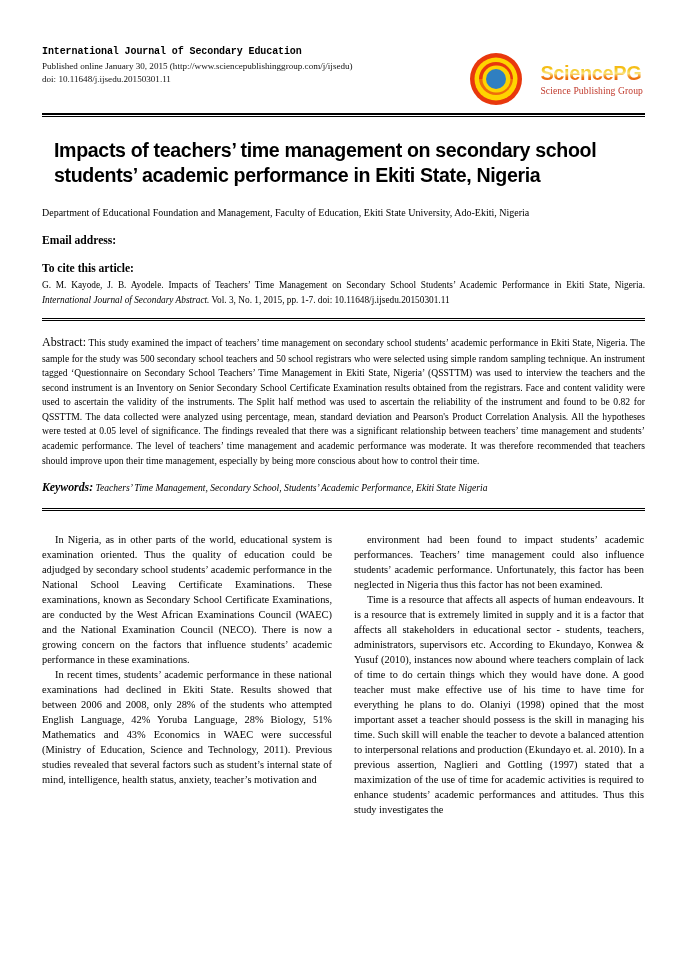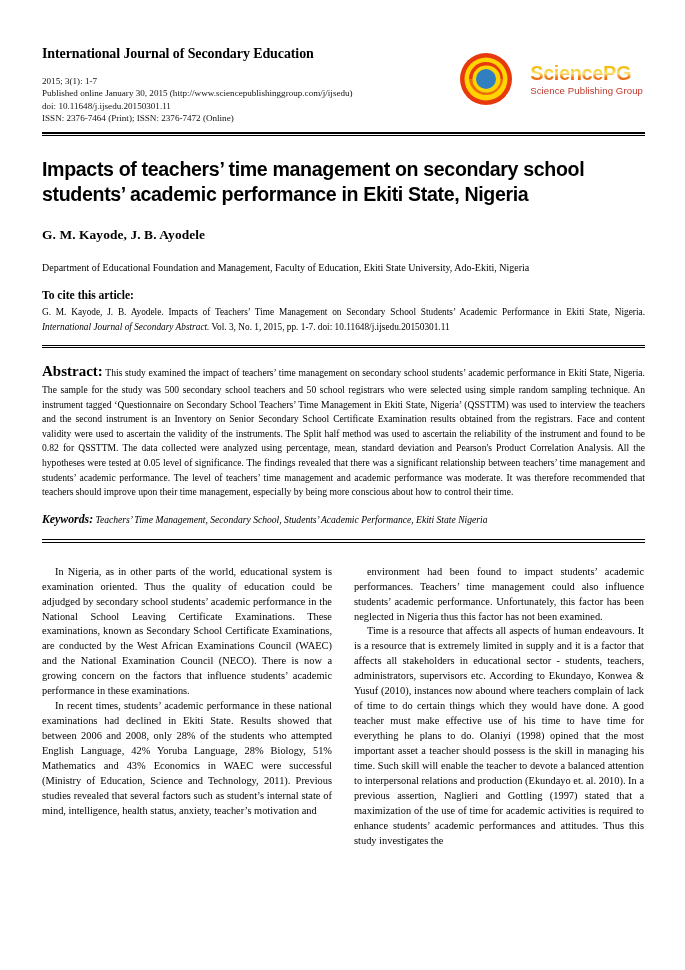--- a/index.html
+++ b/index.html
@@ -24,26 +24,26 @@
   }
 
   
   .masthead {
     display: flex;
     justify-content: space-between;
     align-items: flex-start;
   }
   .masthead-left { flex: 1 1 auto; }
   .journal-title {
-    font-family: Liberation Serif, serif;
-    font-weight: bold;
-    font-size: 14px;
+    font-family: Liberation Mono, monospace;
+    font-weight: bold;
+    font-size: 10px;
     letter-spacing: -0.1px;
     line-height: 1.2;
-    margin-bottom: 12px;
+    margin-bottom: 2px;
   }
   .masthead-line {
     font-family: "Liberation Serif", serif;
     font-size: 9.1px;
     line-height: 1.38;
     color: #111;
   }
 
   
   .logo-block {
@@ -66,21 +66,21 @@
     font-size: 20px;
     letter-spacing: -0.4px;
     background: linear-gradient(180deg,#f7a80d 0%,#f4c51a 30%,#fbe37a 52%,#ef7a10 72%,#e8480c 100%);
     -webkit-background-clip: text;
     background-clip: text;
     color: transparent;
     -webkit-text-fill-color: transparent;
     display: block;
   }
   .logo-sub {
-    font-family: Liberation Sans, sans-serif;
+    font-family: Liberation Serif, serif;
     font-size: 9.6px;
     color: #c0392b;
     margin-top: 3px;
     letter-spacing: 0.1px;
     display: block;
     text-align: center;
   }
 
   .rule-double {
     border: 0;
@@ -99,21 +99,21 @@
     margin: 11px 0 0 0;
   }
 
   
   .paper-title {
     font-family: "Liberation Sans", sans-serif;
     font-weight: bold;
     font-size: 19.6px;
     line-height: 1.26;
     letter-spacing: -0.35px;
-    margin: 21px 0 0 0;
+    margin: 21px 0 0 12px;
   }
   .authors {
     font-family: "Liberation Serif", serif;
     font-weight: bold;
     font-size: 13.4px;
     margin: 20px 0 0 0;
     letter-spacing: 0.1px;
   }
   .affiliation {
     font-size: 10px;
@@ -139,22 +139,22 @@
 
   
   .abstract {
     font-size: 9.6px;
     line-height: 1.52;
     text-align: justify;
     margin: 12px 0 0 0;
   }
   .abstract .lead {
     font-family: "Liberation Serif", serif;
-    font-weight: bold;
-    font-size: 15px;
+    font-weight: normal;
+    font-size: 12px;
   }
   .keywords {
     font-size: 9.6px;
     line-height: 1.5;
     margin: 11px 0 0 0;
     text-align: justify;
     font-style: italic;
   }
   .keywords .lead {
     font-weight: bold;
@@ -189,24 +189,22 @@
   .body-p + .body-p { margin-top: 0; }
 </style>
 </head>
 <body>
 
 <div class="page">
 
   <div class="masthead">
     <div class="masthead-left">
       <div class="journal-title">International Journal of Secondary Education</div>
-      <div class="masthead-line">2015; 3(1): 1-7</div>
       <div class="masthead-line">Published online January 30, 2015 (http://www.sciencepublishinggroup.com/j/ijsedu)</div>
       <div class="masthead-line">doi: 10.11648/j.ijsedu.20150301.11</div>
-      <div class="masthead-line">ISSN: 2376-7464 (Print); ISSN: 2376-7472 (Online)</div>
     </div>
 
     <div class="logo-block">
       <div class="logo-mark">
         <svg width="54" height="54" viewBox="0 0 54 54" aria-hidden="true">
           <defs>
             <clipPath id="clipTop">
                 <rect x="0" y="0" width="54" height="27"></rect>
               </clipPath>
             <clipPath id="clipBot">
@@ -254,23 +252,23 @@
       <div class="logo-text-block">
         <span class="logo-word">SciencePG</span>
         <span class="logo-sub">Science Publishing Group</span>
       </div>
     </div>
   </div>
 
   <hr class="rule-double">
 
   <h1 class="paper-title">Impacts of teachers’ time management on secondary school students’ academic performance in Ekiti State, Nigeria</h1>
-  <div class="authors">G. M. Kayode, J. B. Ayodele</div>
   <div class="affiliation">Department of Educational Foundation and Management, Faculty of Education, Ekiti State University, Ado-Ekiti, Nigeria</div>
 
+  <div class="sec-head">Email address:</div>
 
   <div class="sec-head">To cite this article:</div>
   <div class="cite-body"><span>G. M. Kayode, J. B. Ayodele. Impacts of Teachers’ Time Management on Secondary School Students’ Academic Performance in Ekiti State, Nigeria. </span><i>International Journal of Secondary Abstract.</i><span> Vol. 3, No. 1, 2015, pp. 1-7. doi: 10.11648/j.ijsedu.20150301.11</span></div>
 
   <hr class="rule-thin-double">
 
   <p class="abstract"><span class="lead">Abstract:</span><span> This study examined the impact of teachers’ time management on secondary school students’ academic performance in Ekiti State, Nigeria. The sample for the study was 500 secondary school teachers and 50 school registrars who were selected using simple random sampling technique. An instrument tagged ‘Questionnaire on Secondary School Teachers’ Time Management in Ekiti State, Nigeria’ (QSSTTM) was used to interview the teachers and the second instrument is an Inventory on Senior Secondary School Certificate Examination results obtained from the registrars. Face and content validity were used to ascertain the validity of the instruments. The Split half method was used to ascertain the reliability of the instrument and found to be 0.82 for QSSTTM. The data collected were analyzed using percentage, mean, standard deviation and Pearson's Product Correlation Analysis. All the hypotheses were tested at 0.05 level of significance. The findings revealed that there was a significant relationship between teachers’ time management and students’ academic performance. The level of teachers’ time management and academic performance was moderate. It was therefore recommended that teachers should improve upon their time management, especially by being more conscious about how to control their time.</span></p>
 
   <p class="keywords"><span class="lead">Keywords:</span><span> Teachers’ Time Management, Secondary School, Students’ Academic Performance, Ekiti State Nigeria</span></p>
 

